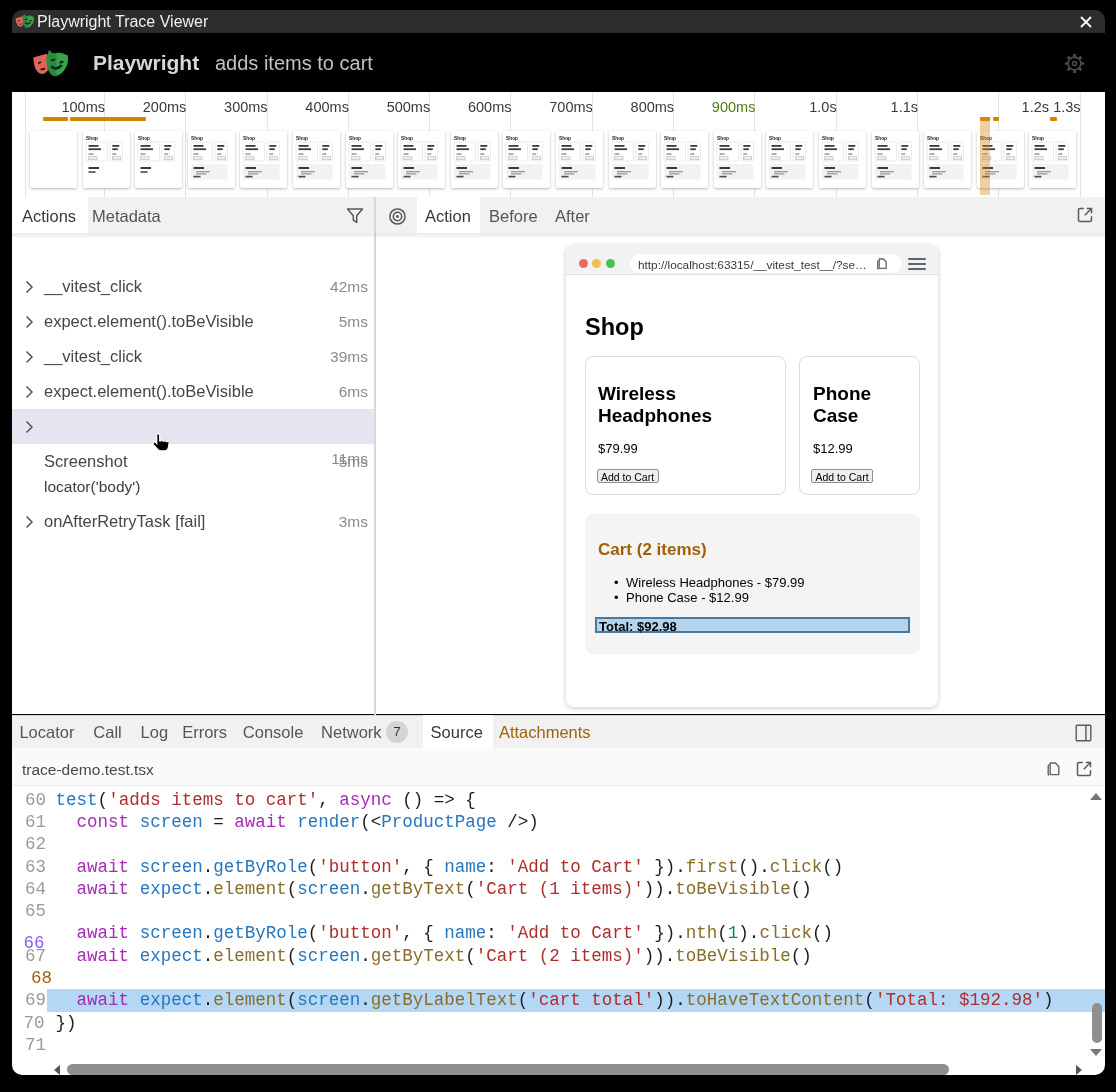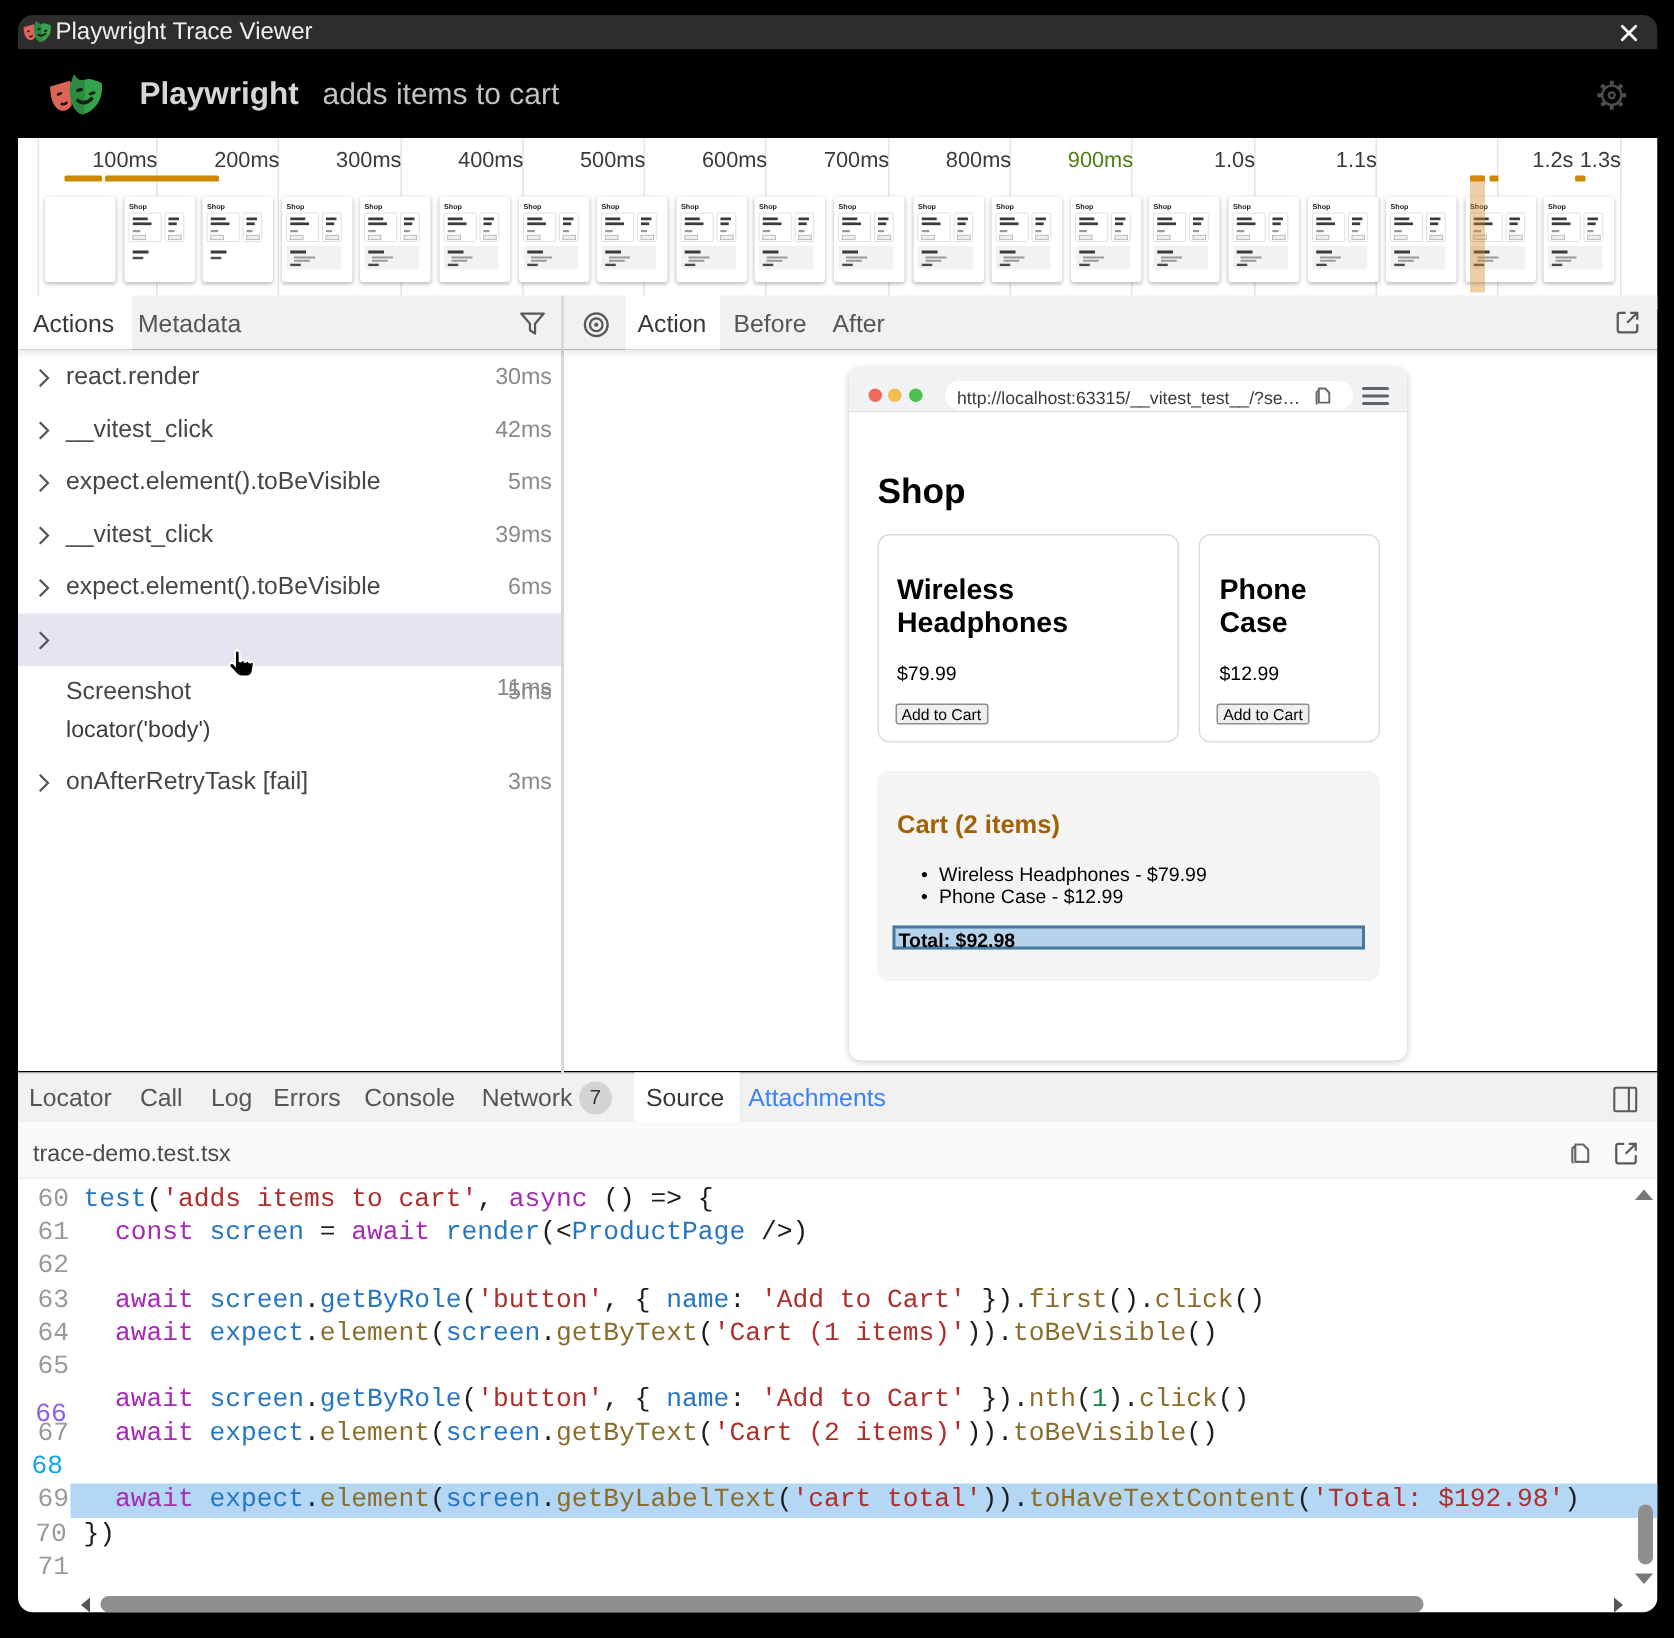--- a/index.html
+++ b/index.html
@@ -481,27 +481,20 @@
 <svg class="a" style="left:1064px;top:196px" width="18" height="18" viewBox="0 0 18 18">
 <g fill="none" stroke="#5a5a5a" stroke-width="1.5">
 <path d="M15.5 10.2 v4.0 a1.3 1.3 0 0 1 -1.3 1.3 h-10.4 a1.3 1.3 0 0 1 -1.3 -1.3 v-10.4 a1.3 1.3 0 0 1 1.3 -1.3 h4.0"></path>
 <path d="M10.8 2.5 h4.7 v4.7"></path>
 <path d="M15.2 2.8 L8.8 9.2"></path>
 </g>
     </svg>
 <div class="a" style="left:0px;top:223px;width:362px;height:481px;background:#fff;"></div>
 <div class="a" style="left:364px;top:223px;width:729px;height:481px;background:#fff;"></div>
 <div class="a" style="left:0px;top:223px;width:1093px;height:6px;background:linear-gradient(#00000016,transparent);"></div>
-<div class="a" style="left:0px;top:224px;width:362px;height:35px;">
-      <svg width="9" height="14" viewBox="0 0 9 14" style="position:absolute;left:13px;top:11px">
-        <path d="M1.5 1.5 L7 7 L1.5 12.5" fill="none" stroke="#555" stroke-width="1.5"></path>
-      </svg>
-      <div style="position:absolute;left:32px;top:7.5px;font-size:16.5px;color:#464646;white-space:pre;">react.render</div>
-      <div style="position:absolute;right:6px;top:9px;font-size:15.5px;color:#8a8a8a;">30ms</div>
-    </div>
 <div class="a" style="left:0px;top:259px;width:362px;height:35px;">
       <svg width="9" height="14" viewBox="0 0 9 14" style="position:absolute;left:13px;top:11px">
         <path d="M1.5 1.5 L7 7 L1.5 12.5" fill="none" stroke="#555" stroke-width="1.5"></path>
       </svg>
       <div style="position:absolute;left:32px;top:7.5px;font-size:16.5px;color:#464646;white-space:pre;">__vitest_click</div>
       <div style="position:absolute;right:6px;top:9px;font-size:15.5px;color:#8a8a8a;">42ms</div>
     </div>
 <div class="a" style="left:0px;top:294px;width:362px;height:35px;">
       <svg width="9" height="14" viewBox="0 0 9 14" style="position:absolute;left:13px;top:11px">
         <path d="M1.5 1.5 L7 7 L1.5 12.5" fill="none" stroke="#555" stroke-width="1.5"></path>
@@ -584,21 +577,21 @@
     </div>
 <div class="a" style="left:0px;top:705px;width:1093px;height:33px;background:#f1f1f1;border-top:1px solid #d8d8d8;box-sizing:border-box;"></div>
 <div class="a" style="left:411px;top:705px;width:70px;height:33px;background:#fff;"></div>
 <div class="a" style="left:7.4px;top:712.5px;white-space:pre;font-size:16.5px;color:#555;">Locator</div>
 <div class="a" style="left:81.3px;top:712.5px;white-space:pre;font-size:16.5px;color:#555;">Call</div>
 <div class="a" style="left:128.6px;top:712.5px;white-space:pre;font-size:16.5px;color:#555;">Log</div>
 <div class="a" style="left:170.2px;top:712.5px;white-space:pre;font-size:16.5px;color:#555;">Errors</div>
 <div class="a" style="left:230.8px;top:712.5px;white-space:pre;font-size:16.5px;color:#555;">Console</div>
 <div class="a" style="left:309.1px;top:712.5px;white-space:pre;font-size:16.5px;color:#555;">Network</div>
 <div class="a" style="left:418.6px;top:712.5px;white-space:pre;font-size:16.5px;color:#383838;">Source</div>
-<div class="a" style="left:486.9px;top:712.5px;white-space:pre;font-size:16.5px;color:#3b82f6;">Attachments</div>
+<div class="a" style="left:486.9px;top:712.5px;white-space:pre;font-size:16.5px;color:#a16207;">Attachments</div>
 <div class="a" style="left:374px;top:711px;width:22px;height:22px;background:#d4d4d4;border-radius:50%;text-align:center;">
       <div style="font-size:13.5px;color:#333;margin-top:3px;">7</div>
     </div>
 <svg class="a" style="left:1063px;top:713.5px" width="17" height="18" viewBox="0 0 17 18">
 <g fill="none" stroke="#5a5a5a" stroke-width="1.4">
 <rect x="1.2" y="1.2" width="14.6" height="15.6" rx="1"></rect>
 <path d="M10.9 1.2 v15.6"></path>
 </g>
     </svg>
 <div class="a" style="left:0px;top:738px;width:1093px;height:38px;background:#fafafa;border-bottom:1px solid #ececec;box-sizing:border-box;"></div>
@@ -623,21 +616,21 @@
 <div class="a mono" style="left:10px;top:824.2px;width:24px;text-align:right;font-size:17.5px;color:#9a9a9a;">62</div>
 <div class="a mono" style="left:10px;top:846.5px;width:24px;text-align:right;font-size:17.5px;color:#9a9a9a;">63</div>
 <div class="a mono" style="left:43.6px;top:846.5px;font-size:17.5px;white-space:pre;"><span style="color:#1c1c1c">  </span><span style="color:#a62bb5">await</span><span style="color:#1c1c1c"> </span><span style="color:#2676c0">screen</span><span style="color:#1c1c1c">.</span><span style="color:#2676c0">getByRole</span><span style="color:#1c1c1c">(</span><span style="color:#ae2e2c">'button'</span><span style="color:#1c1c1c">, { </span><span style="color:#2676c0">name</span><span style="color:#1c1c1c">: </span><span style="color:#ae2e2c">'Add to Cart'</span><span style="color:#1c1c1c"> }).</span><span style="color:#8a6d2b">first</span><span style="color:#1c1c1c">().</span><span style="color:#8a6d2b">click</span><span style="color:#1c1c1c">()</span></div>
 <div class="a mono" style="left:10px;top:868.8px;width:24px;text-align:right;font-size:17.5px;color:#9a9a9a;">64</div>
 <div class="a mono" style="left:43.6px;top:868.8px;font-size:17.5px;white-space:pre;"><span style="color:#1c1c1c">  </span><span style="color:#a62bb5">await</span><span style="color:#1c1c1c"> </span><span style="color:#2676c0">expect</span><span style="color:#1c1c1c">.</span><span style="color:#8a6d2b">element</span><span style="color:#1c1c1c">(</span><span style="color:#2676c0">screen</span><span style="color:#1c1c1c">.</span><span style="color:#8a6d2b">getByText</span><span style="color:#1c1c1c">(</span><span style="color:#ae2e2c">'Cart (1 items)'</span><span style="color:#1c1c1c">)).</span><span style="color:#8a6d2b">toBeVisible</span><span style="color:#1c1c1c">()</span></div>
 <div class="a mono" style="left:10px;top:891.1px;width:24px;text-align:right;font-size:17.5px;color:#9a9a9a;">65</div>
 <div class="a mono" style="left:10px;top:923px;width:24px;text-align:center;font-size:17.5px;color:#8b5cf6;">66</div>
 <div class="a mono" style="left:43.6px;top:913.4px;font-size:17.5px;white-space:pre;"><span style="color:#1c1c1c">  </span><span style="color:#a62bb5">await</span><span style="color:#1c1c1c"> </span><span style="color:#2676c0">screen</span><span style="color:#1c1c1c">.</span><span style="color:#2676c0">getByRole</span><span style="color:#1c1c1c">(</span><span style="color:#ae2e2c">'button'</span><span style="color:#1c1c1c">, { </span><span style="color:#2676c0">name</span><span style="color:#1c1c1c">: </span><span style="color:#ae2e2c">'Add to Cart'</span><span style="color:#1c1c1c"> }).</span><span style="color:#8a6d2b">nth</span><span style="color:#1c1c1c">(</span><span style="color:#0f8a44">1</span><span style="color:#1c1c1c">).</span><span style="color:#8a6d2b">click</span><span style="color:#1c1c1c">()</span></div>
 <div class="a mono" style="left:10px;top:935.7px;width:24px;text-align:right;font-size:17.5px;color:#9a9a9a;">67</div>
 <div class="a mono" style="left:43.6px;top:935.7px;font-size:17.5px;white-space:pre;"><span style="color:#1c1c1c">  </span><span style="color:#a62bb5">await</span><span style="color:#1c1c1c"> </span><span style="color:#2676c0">expect</span><span style="color:#1c1c1c">.</span><span style="color:#8a6d2b">element</span><span style="color:#1c1c1c">(</span><span style="color:#2676c0">screen</span><span style="color:#1c1c1c">.</span><span style="color:#8a6d2b">getByText</span><span style="color:#1c1c1c">(</span><span style="color:#ae2e2c">'Cart (2 items)'</span><span style="color:#1c1c1c">)).</span><span style="color:#8a6d2b">toBeVisible</span><span style="color:#1c1c1c">()</span></div>
-<div class="a mono" style="left:6px;top:958.0px;width:24px;text-align:right;font-size:17.5px;color:#0ea5e9;">68</div>
+<div class="a mono" style="left:16px;top:958.0px;width:24px;text-align:right;font-size:17.5px;color:#a16207;">68</div>
 <div class="a mono" style="left:10px;top:980.3px;width:24px;text-align:right;font-size:17.5px;color:#9a9a9a;">69</div>
 <div class="a mono" style="left:43.6px;top:980.3px;font-size:17.5px;white-space:pre;"><span style="color:#1c1c1c">  </span><span style="color:#a62bb5">await</span><span style="color:#1c1c1c"> </span><span style="color:#2676c0">expect</span><span style="color:#1c1c1c">.</span><span style="color:#8a6d2b">element</span><span style="color:#1c1c1c">(</span><span style="color:#2676c0">screen</span><span style="color:#1c1c1c">.</span><span style="color:#8a6d2b">getByLabelText</span><span style="color:#1c1c1c">(</span><span style="color:#ae2e2c">'cart total'</span><span style="color:#1c1c1c">)).</span><span style="color:#8a6d2b">toHaveTextContent</span><span style="color:#1c1c1c">(</span><span style="color:#ae2e2c">'Total: $192.98'</span><span style="color:#1c1c1c">)</span></div>
 <div class="a mono" style="left:10px;top:1002.6px;width:24px;text-align:center;font-size:17.5px;color:#9a9a9a;">70</div>
 <div class="a mono" style="left:43.6px;top:1002.6px;font-size:17.5px;white-space:pre;"><span style="color:#1c1c1c">})</span></div>
 <div class="a mono" style="left:10px;top:1024.9px;width:24px;text-align:right;font-size:17.5px;color:#9a9a9a;">71</div>
 <svg class="a" style="left:39px;top:1054px" width="12" height="12" viewBox="0 0 12 12">
       <path d="M9 1 L3 6 L9 11 Z" fill="#555"></path>
     </svg>
 <div class="a" style="left:55px;top:1053.5px;width:882px;height:11px;background:#8f8f8f;border-radius:6px;"></div>
 <svg class="a" style="left:1061px;top:1054px" width="12" height="12" viewBox="0 0 12 12">

